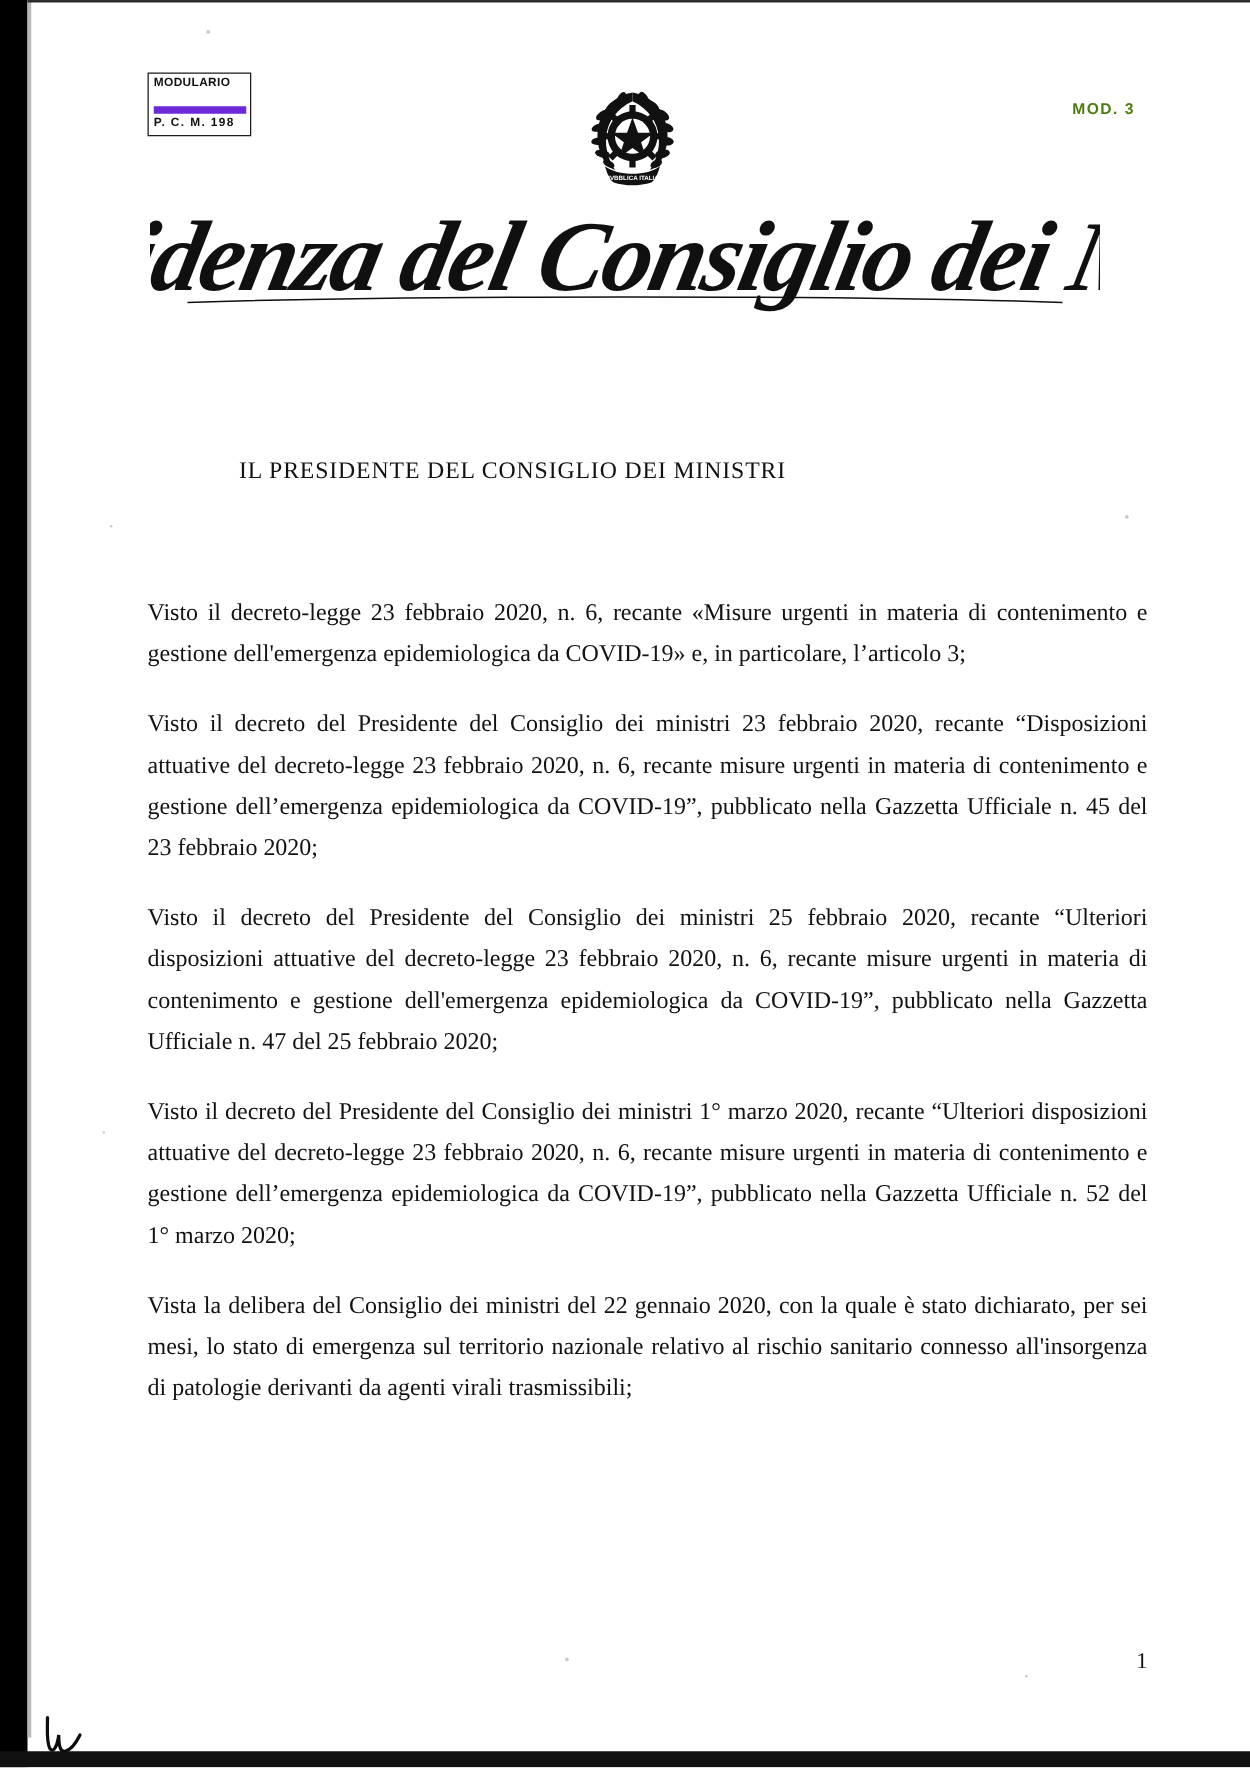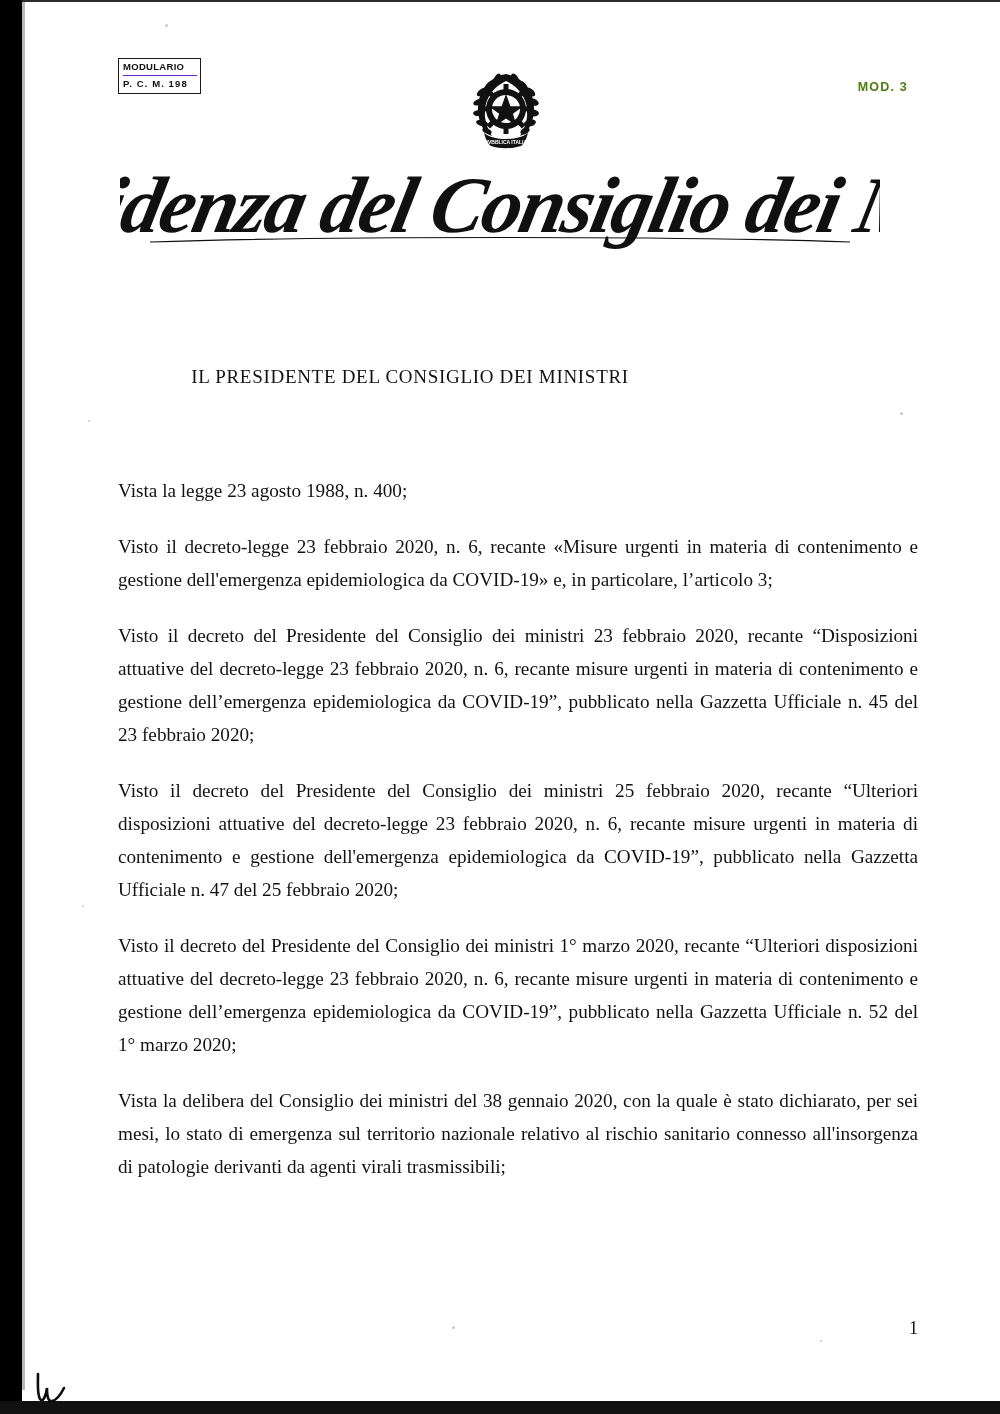--- a/index.html
+++ b/index.html
@@ -51,23 +51,23 @@
     border: 1px solid #1a1a1a;
     padding: 2px 3px 3px 4px;
     font-family: "Liberation Sans", sans-serif;
     font-weight: bold;
     font-size: 9.5px;
     line-height: 12px;
     letter-spacing: 0.3px;
     color: #111;
   }
   .modulario-box .m-line2 {
-    border-top: 1px solid #6d28d9;
+    border-top: 6px solid #6d28d9;
     padding-top: 2px;
-    margin-top: 2px;
+    margin-top: 12px;
     letter-spacing: 1.1px;
   }
   .mod-right {
     position: absolute;
     right: 92px; top: 60px;
     font-family: "Liberation Sans", sans-serif;
     font-weight: bold;
     font-size: 12.5px;
     letter-spacing: 1.2px;
     color: #4d7c0f;
@@ -203,26 +203,25 @@
   <div class="letterhead">
     <svg viewBox="0 0 760 110" width="760" height="110" aria-hidden="true">
       <text x="380" y="82" text-anchor="middle" font-family="Liberation Serif, serif" font-size="80" font-style="italic" font-weight="bold" fill="#101010" transform="skewX(-12) translate(48,0)" style="letter-spacing:-2px;">Presidenza del Consiglio dei Ministri</text>
       <path d="M30 92 C200 86 560 86 730 92" stroke="#101010" stroke-width="1.2" fill="none"></path>
     </svg>
   </div>
 
   <div class="doc-title">IL PRESIDENTE DEL CONSIGLIO DEI MINISTRI</div>
 
   <div class="body-text">
-    <p class="para">Vista la legge 23 agosto 1988, n. 400;</p>
     <p class="para">Visto il decreto-legge 23 febbraio 2020, n. 6, recante «Misure urgenti in materia di contenimento e gestione dell'emergenza epidemiologica da COVID-19» e, in particolare, l’articolo 3;</p>
     <p class="para">Visto il decreto del Presidente del Consiglio dei ministri 23 febbraio 2020, recante “Disposizioni attuative del decreto-legge 23 febbraio 2020, n. 6, recante misure urgenti in materia di contenimento e gestione dell’emergenza epidemiologica da COVID-19”, pubblicato nella Gazzetta Ufficiale n. 45 del 23 febbraio 2020;</p>
     <p class="para">Visto il decreto del Presidente del Consiglio dei ministri 25 febbraio 2020, recante “Ulteriori disposizioni attuative del decreto-legge 23 febbraio 2020, n. 6, recante misure urgenti in materia di contenimento e gestione dell'emergenza epidemiologica da COVID-19”, pubblicato nella Gazzetta Ufficiale n. 47 del 25 febbraio 2020;</p>
     <p class="para">Visto il decreto del Presidente del Consiglio dei ministri 1° marzo 2020, recante “Ulteriori disposizioni attuative del decreto-legge 23 febbraio 2020, n. 6, recante misure urgenti in materia di contenimento e gestione dell’emergenza epidemiologica da COVID-19”, pubblicato nella Gazzetta Ufficiale n. 52 del 1° marzo 2020;</p>
-    <p class="para">Vista la delibera del Consiglio dei ministri del 38 gennaio 2020, con la quale è stato dichiarato, per sei mesi, lo stato di emergenza sul territorio nazionale relativo al rischio sanitario connesso all'insorgenza di patologie derivanti da agenti virali trasmissibili;</p>
+    <p class="para">Vista la delibera del Consiglio dei ministri del 22 gennaio 2020, con la quale è stato dichiarato, per sei mesi, lo stato di emergenza sul territorio nazionale relativo al rischio sanitario connesso all'insorgenza di patologie derivanti da agenti virali trasmissibili;</p>
   </div>
 
   <div class="page-number">1</div>
 
   <div class="signature-mark">
     <svg viewBox="0 0 46 40" width="46" height="40" aria-hidden="true">
       <path d="M8 6 C8 16 7 26 10 31 C13 35 16 28 17 20 C17 28 18 34 22 33 C27 32 31 26 34 20" stroke="#0d0d0d" stroke-width="2.6" fill="none" stroke-linecap="round"></path>
     </svg>
   </div>
 

